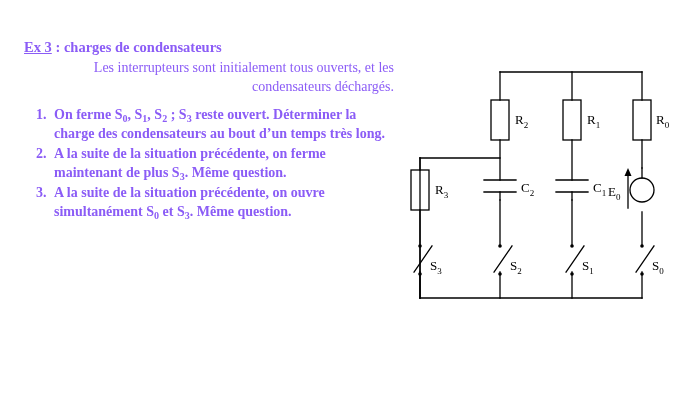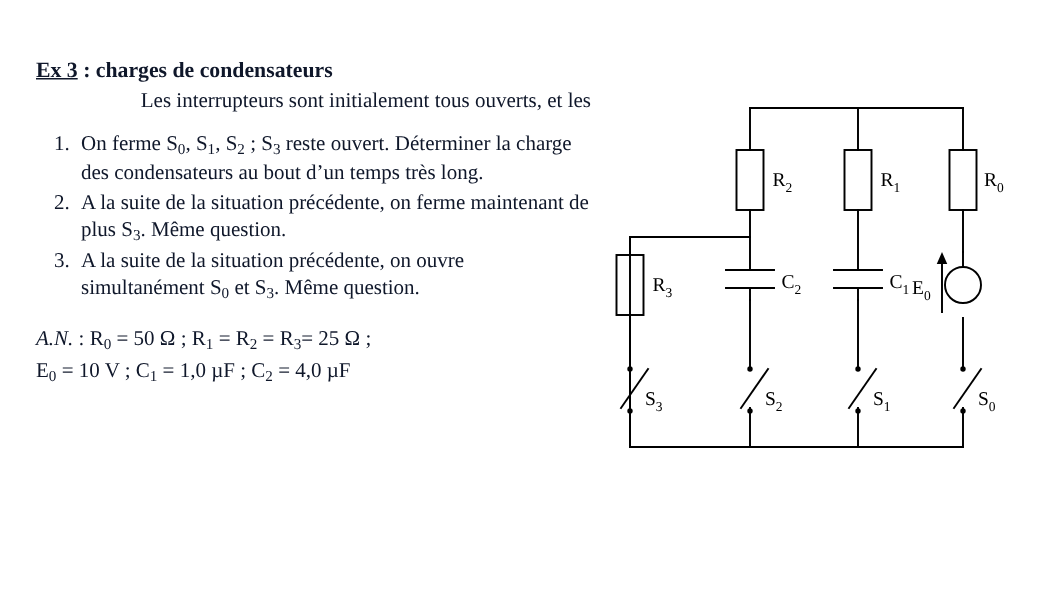--- a/index.html
+++ b/index.html
@@ -6,21 +6,21 @@
     margin: 0;
     padding: 0;
     background: #ffffff;
   }
   #page {
     position: relative;
     width: 696px;
     height: 400px;
     background: #ffffff;
     font-family: "Liberation Serif", serif;
-    color: #0f172a;
+    color: #8b5cf6;
     overflow: hidden;
   }
   .text-col {
     position: absolute;
     left: 24px;
     top: 38px;
     width: 370px;
   }
   .title {
     font-size: 14.5px;
@@ -35,20 +35,21 @@
     font-size: 14px;
     line-height: 1.32;
     margin: 0 0 10px 0;
     text-align: right;
   }
   ol.items {
     margin: 0 0 0 0;
     padding-left: 26px;
     font-size: 14px;
     line-height: 1.34;
+    font-weight: bold;
   }
   ol.items li {
     margin-bottom: 1px;
     padding-left: 4px;
   }
   .an {
     font-size: 14px;
     line-height: 1.4;
     margin-top: 13px;
   }
@@ -81,39 +82,35 @@
 <div id="page">
 
   <div class="text-col">
 
     <p class="title">
       <span class="u">Ex 3</span><span> : charges de condensateurs</span>
     </p>
 
     <p class="intro">
       <span>Les interrupteurs sont initialement tous ouverts, et les</span><br>
+      <span>condensateurs déchargés.</span>
     </p>
 
     <ol class="items">
       <li>
         On ferme S<sub>0</sub>, S<sub>1</sub>, S<sub>2</sub> ; S<sub>3</sub> reste ouvert. Déterminer la charge des condensateurs au bout d’un temps très long.
       </li>
       <li>
         A la suite de la situation précédente, on ferme maintenant de plus S<sub>3</sub>. Même question.
       </li>
       <li>
         A la suite de la situation précédente, on ouvre simultanément S<sub>0</sub> et S<sub>3</sub>. Même question.
       </li>
     </ol>
 
-    <p class="an">
-      <span class="it">A.N.</span>
-      <span> : R<sub>0</sub> = 50 Ω ; R<sub>1</sub> = R<sub>2</sub> = R<sub>3</sub>= 25 Ω ;</span><br>
-      <span>E<sub>0</sub> = 10 V ; C<sub>1</sub> = 1,0 µF ; C<sub>2</sub> = 4,0 µF</span>
-    </p>
 
   </div>
 
   <div class="circuit">
     <svg width="280" height="290" viewBox="0 0 280 290" xmlns="http://www.w3.org/2000/svg">
       <g stroke="#000000" stroke-width="1.3" fill="none" stroke-linecap="square">
 
         <line x1="98" y1="32" x2="240" y2="32"></line>
 
         <line x1="18" y1="258" x2="240" y2="258"></line>

